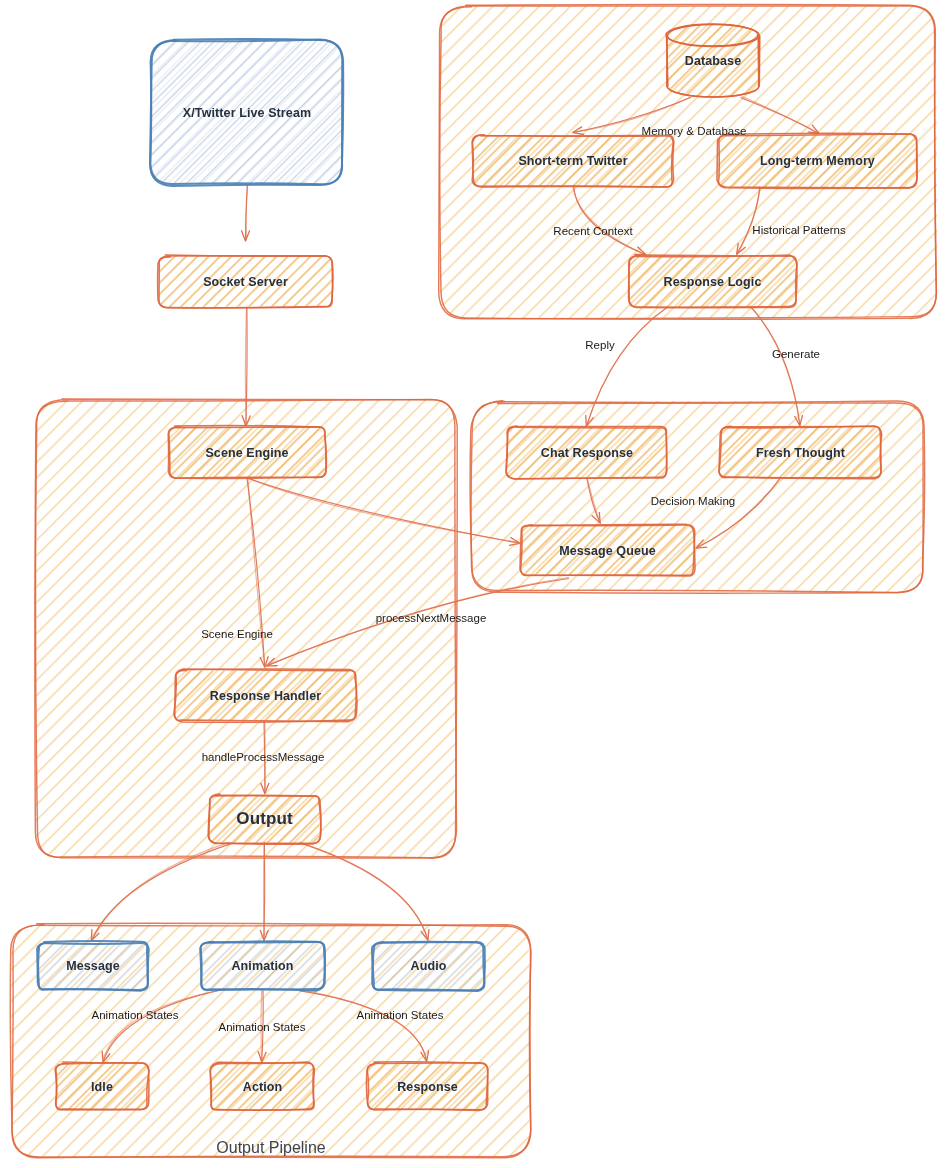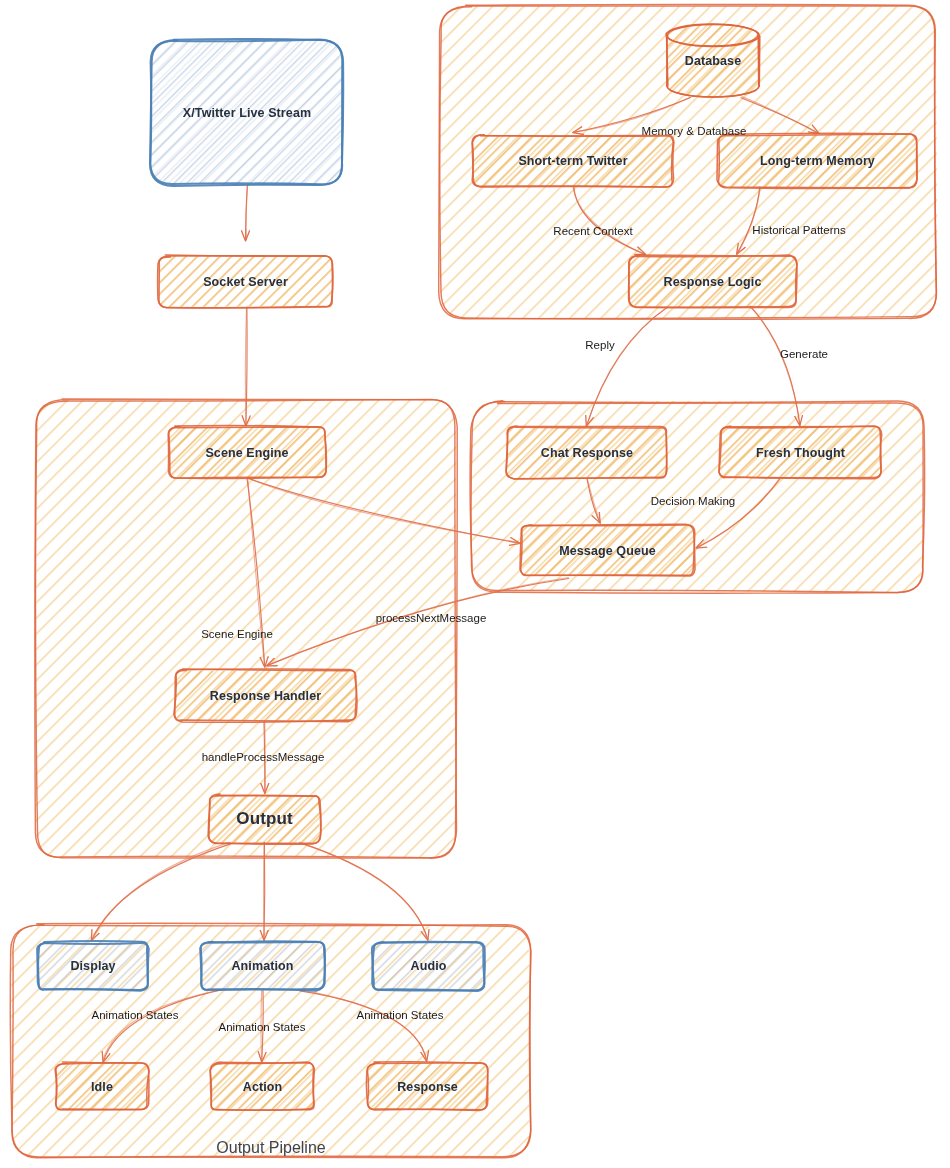--- a/index.html
+++ b/index.html
@@ -260,31 +260,31 @@
       <div class="lbl node-title" style="left: 573px; top: 161px;">Short-term Twitter</div>
       <div class="lbl node-title" style="left: 817.5px; top: 161px;">Long-term Memory</div>
       <div class="lbl node-title" style="left: 712.5px; top: 281.5px;">Response Logic</div>
       <div class="lbl node-title" style="left: 245.5px; top: 281.5px;">Socket Server</div>
       <div class="lbl node-title" style="left: 247px; top: 452.5px;">Scene Engine</div>
       <div class="lbl node-title" style="left: 587px; top: 452.5px;">Chat Response</div>
       <div class="lbl node-title" style="left: 800.5px; top: 452.5px;">Fresh Thought</div>
       <div class="lbl node-title" style="left: 607.5px; top: 550.5px;">Message Queue</div>
       <div class="lbl node-title" style="left: 265.5px; top: 695.5px;">Response Handler</div>
       <div class="lbl node-title big" style="left: 264.5px; top: 819px;">Output</div>
-      <div class="lbl node-title" style="left: 93px; top: 966px;">Display</div>
+      <div class="lbl node-title" style="left: 93px; top: 966px;">Message</div>
       <div class="lbl node-title" style="left: 262.5px; top: 966px;">Animation</div>
       <div class="lbl node-title" style="left: 428.5px; top: 966px;">Audio</div>
       <div class="lbl node-title" style="left: 102px; top: 1086.5px;">Idle</div>
       <div class="lbl node-title" style="left: 262.5px; top: 1086.5px;">Action</div>
       <div class="lbl node-title" style="left: 427.5px; top: 1086.5px;">Response</div>
       <div class="lbl edge-label" style="left: 694px; top: 131px;">Memory &amp; Database</div>
       <div class="lbl edge-label" style="left: 593px; top: 231px;">Recent Context</div>
       <div class="lbl edge-label" style="left: 799px; top: 230px;">Historical Patterns</div>
       <div class="lbl edge-label" style="left: 600px; top: 345px;">Reply</div>
-      <div class="lbl edge-label" style="left: 796px; top: 354px; margin-left: 8px;">Generate</div>
+      <div class="lbl edge-label" style="left: 796px; top: 354px;">Generate</div>
       <div class="lbl edge-label" style="left: 693px; top: 501px;">Decision Making</div>
       <div class="lbl edge-label" style="left: 431px; top: 618px;">processNextMessage</div>
       <div class="lbl edge-label" style="left: 237px; top: 634px;">Scene Engine</div>
       <div class="lbl edge-label" style="left: 263px; top: 757px;">handleProcessMessage</div>
       <div class="lbl edge-label" style="left: 135px; top: 1015px;">Animation States</div>
       <div class="lbl edge-label" style="left: 262px; top: 1027px;">Animation States</div>
       <div class="lbl edge-label" style="left: 400px; top: 1015px;">Animation States</div>
     </div>
 </div>
 

